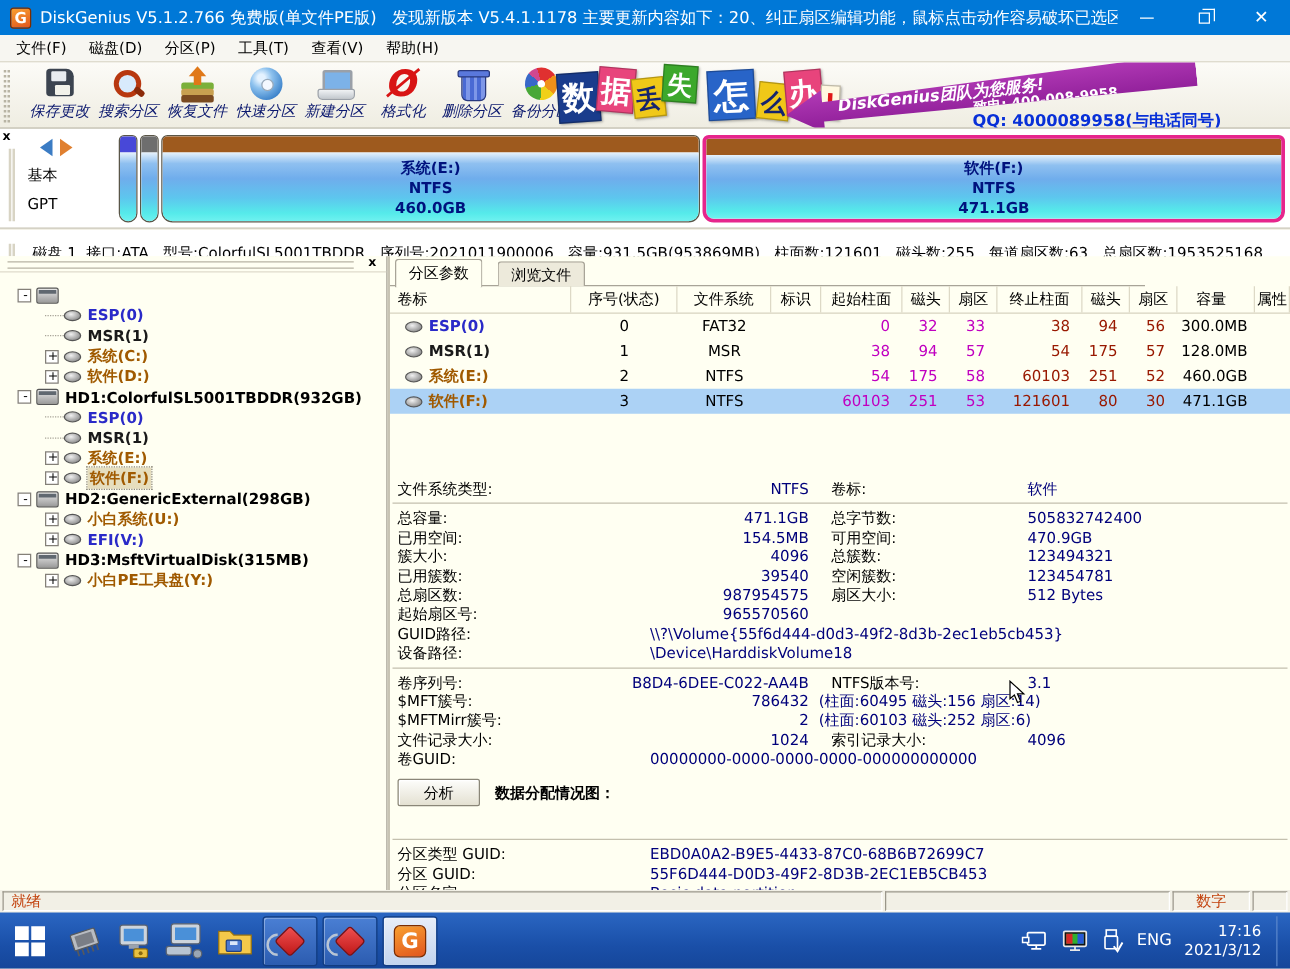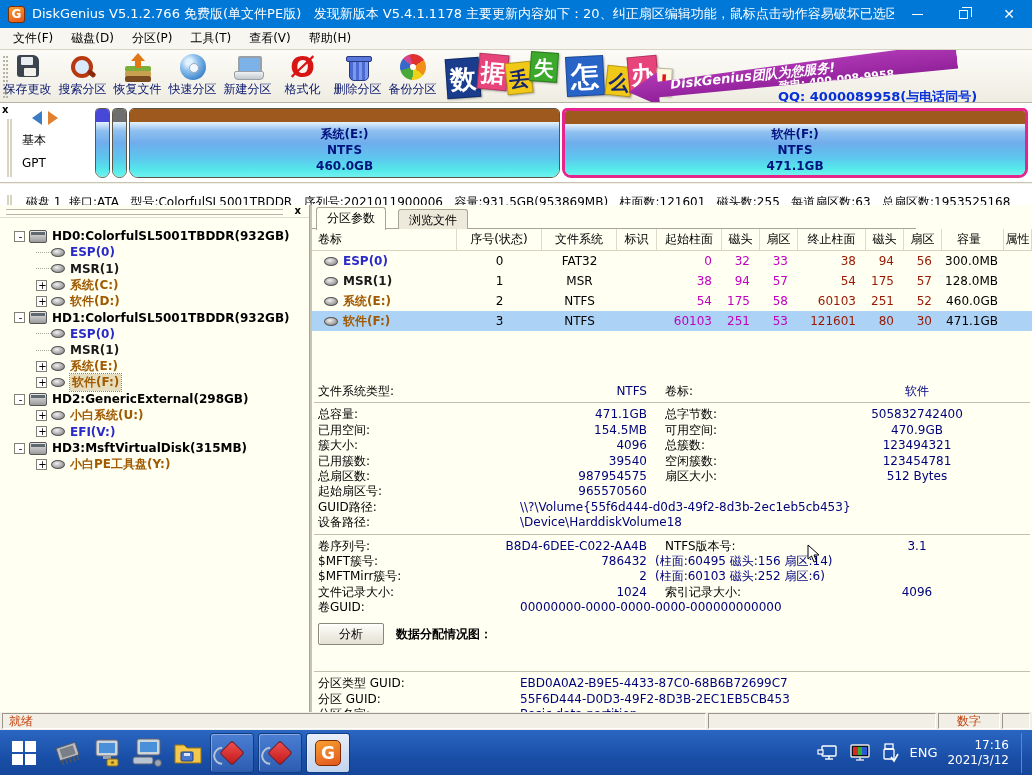--- a/index.html
+++ b/index.html
@@ -18,21 +18,21 @@
   .glyph-close { font-size:14px; line-height:14px; }
   .glyph-close::before { content:"✕"; }
 
   
   .menubar { position:absolute; left:0; top:28px; width:1032px; height:22px; background:#F7F6F1; border-bottom:1px solid #D8D4C4; display:flex; align-items:center; padding-left:4px; }
   .menu-item { padding:2px 9px; color:#000; }
 
   
   .toolbar { position:absolute; left:0; top:50px; width:1032px; height:53px; background:linear-gradient(#FCFBF7,#EFEDE2); border-bottom:1px solid #B6B2A2; }
   .tb-grip { position:absolute; left:3px; top:6px; width:5px; height:42px; border-left:2px dotted #b8b4a4; border-right:2px dotted #b8b4a4; }
-  .tb-buttons { position:absolute; left:0; top:2px; display:flex; }
+  .tb-buttons { position:absolute; left:20px; top:2px; display:flex;font-style:italic; }
   .tb-btn { width:55px; height:49px; display:flex; flex-direction:column; align-items:center; justify-content:flex-end; padding-bottom:2px; border:1px solid transparent; }
   .tb-label { color:#0b186e; font-size:12px; margin-top:1px; white-space:nowrap; }
   .tb-ico { width:28px; height:26px; position:relative; }
 
   
   .i-save::before { content:""; position:absolute; left:3px; top:1px; width:22px; height:22px; background:#3c4450; border-radius:3px 6px 3px 3px; }
   .i-save::after { content:""; position:absolute; left:7px; top:3px; width:12px; height:8px; background:#e8ecf0; border-radius:1px; box-shadow:3px 11px 0 0 #f2f2ea; }
   .i-search::before { content:""; position:absolute; left:2px; top:2px; width:14px; height:14px; border:4px solid #B83810; border-radius:50%; background:#d8eafc; }
   .i-search::after { content:""; position:absolute; left:18px; top:17px; width:9px; height:5px; background:#8B2A0A; transform:rotate(40deg); border-radius:2px; }
   .i-recover { }
@@ -139,21 +139,21 @@
   .td.c11 { justify-content:flex-end; padding-right:6px; }
   .mag { color:#C000C0; } .dred { color:#981800; }
 
   
   .details { position:absolute; left:312px; top:131px; width:720px; padding-top:48px; }
   .dgrid { display:grid; grid-template-columns:145px 190px 175px 190px; }
   .dgrid > div { height:15.4px; line-height:15.4px; white-space:nowrap; overflow:visible; }
   .dl1 { grid-column:1; padding-left:6px; color:#000; }
   .dv1 { grid-column:2; text-align:right; color:#00007B; }
   .dl2 { grid-column:3; padding-left:18px; color:#000; }
-  .dv2 { grid-column:4; text-align:center; color:#00007B; }
+  .dv2 { grid-column:4; text-align:left; color:#00007B; }
   .dspan { grid-column:2 / 5; padding-left:63px; color:#00007B; }
   .dextra { grid-column:3 / 5; padding-left:8px; color:#00007B; }
   .dsep { height:2px; border-top:1px solid #c4c0ae; margin:3px 0 3px 2px; width:716px; }
   .analyze-row { display:flex; align-items:center; margin:7px 0 0 6px; height:24px; }
   .btn-analyze { width:66px; height:22px; background:linear-gradient(#fdfdfb,#e4e1d2); border:1px solid #8a8678; border-radius:2px; box-shadow:inset 1px 1px 0 #fff; text-align:center; line-height:20px; color:#000; }
   .alloc-label { font-weight:bold; margin-left:12px; color:#000; }
   .alloc-space { height:22px; }
 
   
   .cursor { position:absolute; left:806px; top:544px; z-index:50; }
@@ -315,21 +315,20 @@
 <div class="content">
 
   <div class="tree">
     <div class="tree-head">
       <span class="tree-close"></span>
     </div>
     <div class="tree-body">
       <div class="trow disk">
           <span class="ebox minus"></span>
           <span class="hdd-icon"></span>
-          <span style="color:#000000">HD0:ColorfulSL5001TBDDR(932GB)</span>
         </div>
       <div class="trow part">
           <span class="ebox-spacer"></span>
           <span class="platter-icon"></span>
           <span style="color:#2A2AC8">ESP(0)</span>
         </div>
       <div class="trow part">
           <span class="ebox-spacer"></span>
           <span class="platter-icon"></span>
           <span style="color:#1A1A1A">MSR(1)</span>

